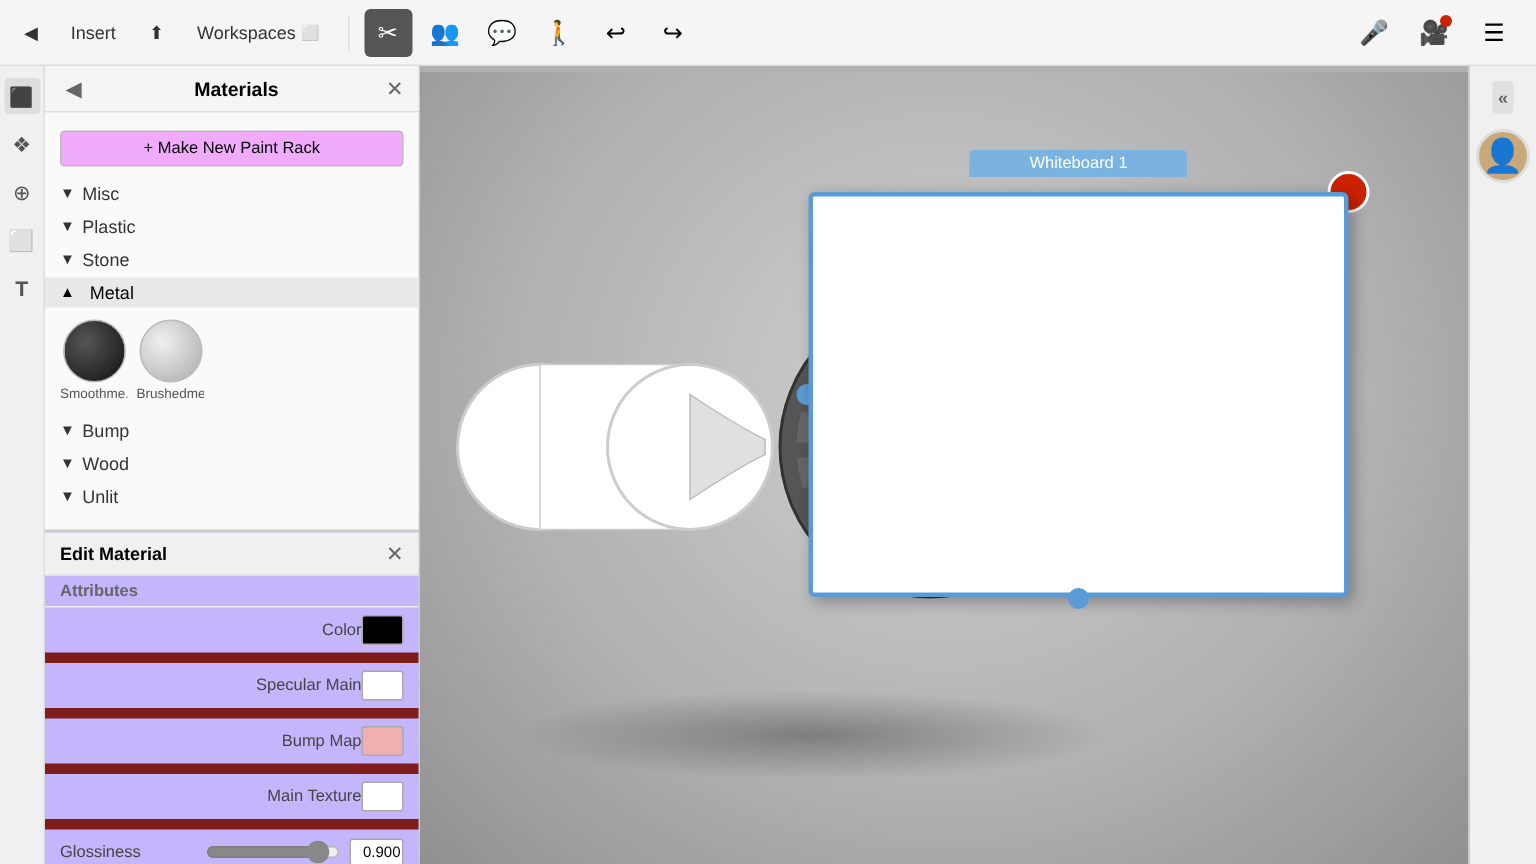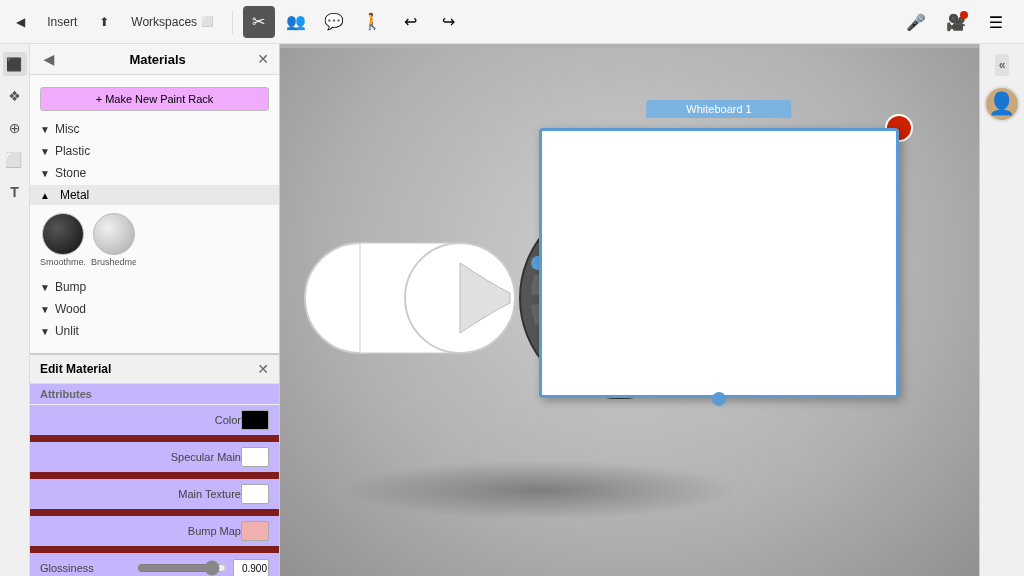--- a/index.html
+++ b/index.html
@@ -340,27 +340,27 @@
     <span class="attr-label">Color</span>
     <div class="attr-swatch" style="background:#000000;"></div>
   </div>
 
   <div class="attr-row">
     <span class="attr-label">Specular Main</span>
     <div class="attr-swatch" style="background:#ffffff;"></div>
   </div>
 
   <div class="attr-row">
+    <span class="attr-label">Bump Map</span>
+    <div class="attr-swatch" style="background:#f0b0b0;"></div>
+  </div>
+
+  <div class="attr-row">
     <span class="attr-label">Main Texture</span>
     <div class="attr-swatch" style="background:#ffffff;"></div>
-  </div>
-
-  <div class="attr-row">
-    <span class="attr-label">Bump Map</span>
-    <div class="attr-swatch" style="background:#f0b0b0;"></div>
   </div>
 
   <div class="glossiness-row">
     <span class="glossiness-label">Glossiness</span>
     <div class="glossiness-slider-container">
       <input type="range" class="glossiness-slider" min="0" max="1" step="0.001" value="0.9" style="">
       <input type="text" class="glossiness-value" value="0.900" style="">
     </div>
   </div>
 </div>

